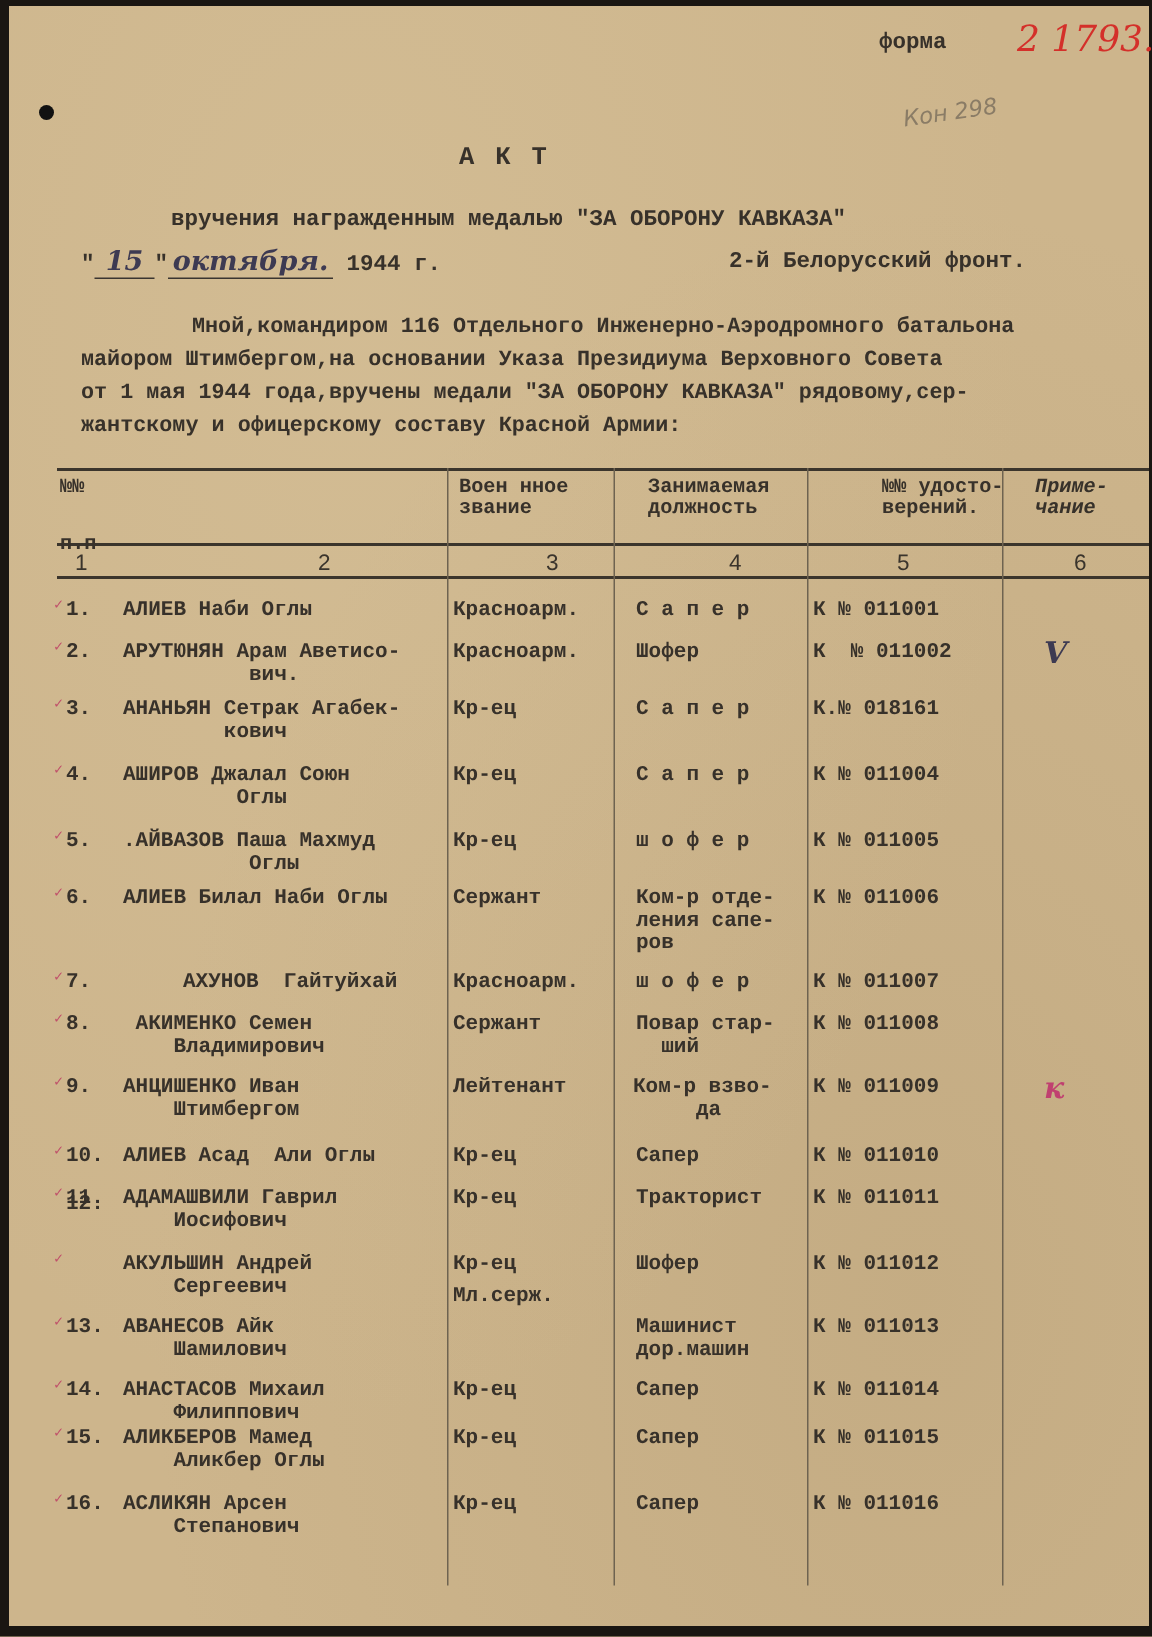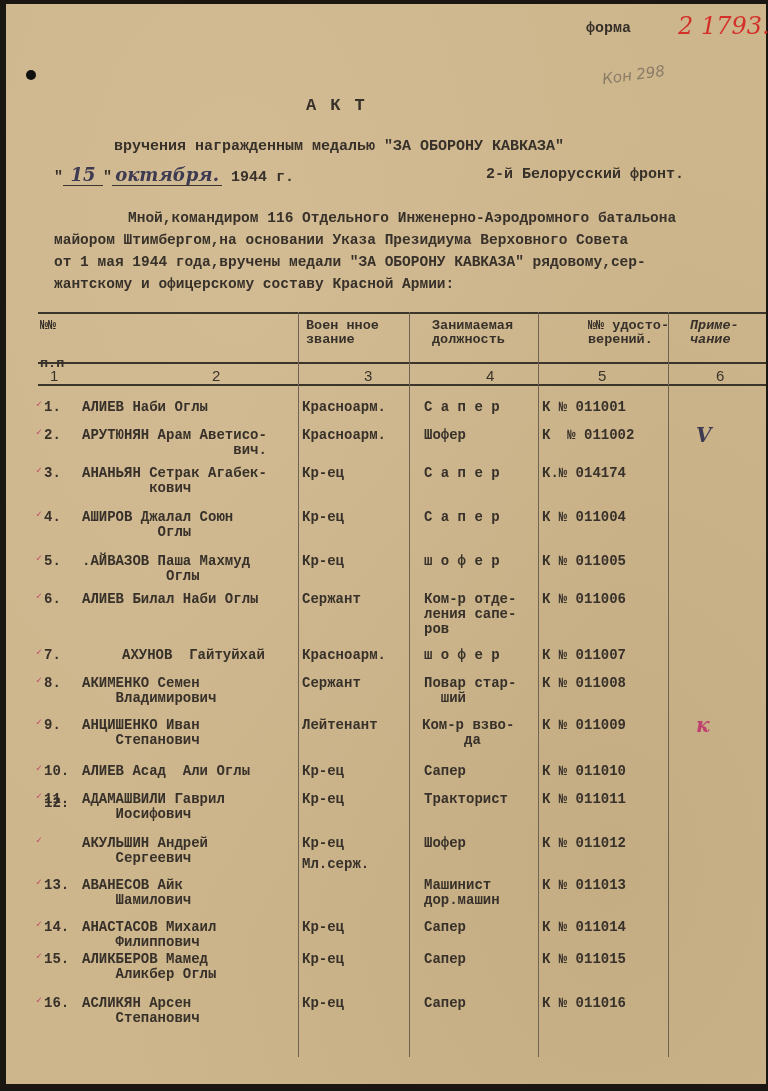--- a/index.html
+++ b/index.html
@@ -100,35 +100,35 @@
         <div class="cell typed" style="left: 38px; top: 396px;">1.</div>
         <div class="cell typed" style="left: 76px; top: 396px;">АЛИЕВ Наби Оглы</div>
         <div class="cell typed" style="left: 296px; top: 396px;">Красноарм.</div>
         <div class="cell typed" style="left: 418px; top: 396px;">С а п е р</div>
         <div class="cell typed" style="left: 536px; top: 396px;">К № 011001</div>
         <div class="cell typed hand-ink" style="left: 690px; top: 396px; font-size: 20px; color: rgb(61, 58, 82);"></div>
         <span class="tick" style="left: 30px; top: 394px;">✓</span>
       </div>
       <div>
         <div class="cell typed" style="left: 38px; top: 424px;">2.</div>
-        <div class="cell typed" style="left: 76px; top: 424px; text-align: right;">АРУТЮНЯН Арам Аветисо-
+        <div class="cell typed" style="left: 76px; top: 424px;">АРУТЮНЯН Арам Аветисо-
           вич.</div>
         <div class="cell typed" style="left: 296px; top: 424px;">Красноарм.</div>
         <div class="cell typed" style="left: 418px; top: 424px;">Шофер</div>
         <div class="cell typed" style="left: 536px; top: 424px;">К  № 011002</div>
         <div class="cell typed hand-ink" style="left: 690px; top: 424px; font-size: 20px; color: rgb(61, 58, 82);">V</div>
         <span class="tick" style="left: 30px; top: 422px;">✓</span>
       </div>
       <div>
         <div class="cell typed" style="left: 38px; top: 462px;">3.</div>
         <div class="cell typed" style="left: 76px; top: 462px;">АНАНЬЯН Сетрак Агабек-
         кович</div>
         <div class="cell typed" style="left: 296px; top: 462px;">Кр-ец</div>
         <div class="cell typed" style="left: 418px; top: 462px;">С а п е р</div>
-        <div class="cell typed" style="left: 536px; top: 462px;">К.№ 014174</div>
+        <div class="cell typed" style="left: 536px; top: 462px;">К.№ 018161</div>
         <div class="cell typed hand-ink" style="left: 690px; top: 462px; font-size: 20px; color: rgb(61, 58, 82);"></div>
         <span class="tick" style="left: 30px; top: 460px;">✓</span>
       </div>
       <div>
         <div class="cell typed" style="left: 38px; top: 506px;">4.</div>
         <div class="cell typed" style="left: 76px; top: 506px;">АШИРОВ Джалал Союн
          Оглы</div>
         <div class="cell typed" style="left: 296px; top: 506px;">Кр-ец</div>
         <div class="cell typed" style="left: 418px; top: 506px;">С а п е р</div>
         <div class="cell typed" style="left: 536px; top: 506px;">К № 011004</div>
@@ -160,33 +160,33 @@
         <div class="cell typed" style="left: 38px; top: 644px;">7.</div>
         <div class="cell typed" style="left: 76px; top: 644px; margin-left: 40px;">АХУНОВ  Гайтуйхай</div>
         <div class="cell typed" style="left: 296px; top: 644px;">Красноарм.</div>
         <div class="cell typed" style="left: 418px; top: 644px;">ш о ф е р</div>
         <div class="cell typed" style="left: 536px; top: 644px;">К № 011007</div>
         <div class="cell typed hand-ink" style="left: 690px; top: 644px; font-size: 20px; color: rgb(61, 58, 82);"></div>
         <span class="tick" style="left: 30px; top: 642px;">✓</span>
       </div>
       <div>
         <div class="cell typed" style="left: 38px; top: 672px;">8.</div>
-        <div class="cell typed" style="left: 76px; top: 672px;">АКИМЕНКО Семен
+        <div class="cell typed" style="left: 76px; top: 672px; text-align: center;">АКИМЕНКО Семен
     Владимирович</div>
         <div class="cell typed" style="left: 296px; top: 672px;">Сержант</div>
         <div class="cell typed" style="left: 418px; top: 672px;">Повар стар-
   ший</div>
         <div class="cell typed" style="left: 536px; top: 672px;">К № 011008</div>
         <div class="cell typed hand-ink" style="left: 690px; top: 672px; font-size: 20px; color: rgb(61, 58, 82);"></div>
         <span class="tick" style="left: 30px; top: 670px;">✓</span>
       </div>
       <div>
         <div class="cell typed" style="left: 38px; top: 714px;">9.</div>
         <div class="cell typed" style="left: 76px; top: 714px;">АНЦИШЕНКО Иван
-    Степанович</div>
+    Штимбергом</div>
         <div class="cell typed" style="left: 296px; top: 714px;">Лейтенант</div>
         <div class="cell typed" style="left: 416px; top: 714px;">Ком-р взво-
      да</div>
         <div class="cell typed" style="left: 536px; top: 714px;">К № 011009</div>
         <div class="cell typed hand-ink" style="left: 690px; top: 714px; font-size: 20px; color: rgb(192, 64, 112);">к</div>
         <span class="tick" style="left: 30px; top: 712px;">✓</span>
       </div>
       <div>
         <div class="cell typed" style="left: 38px; top: 760px;">10.</div>
         <div class="cell typed" style="left: 76px; top: 760px;">АЛИЕВ Асад  Али Оглы</div>

